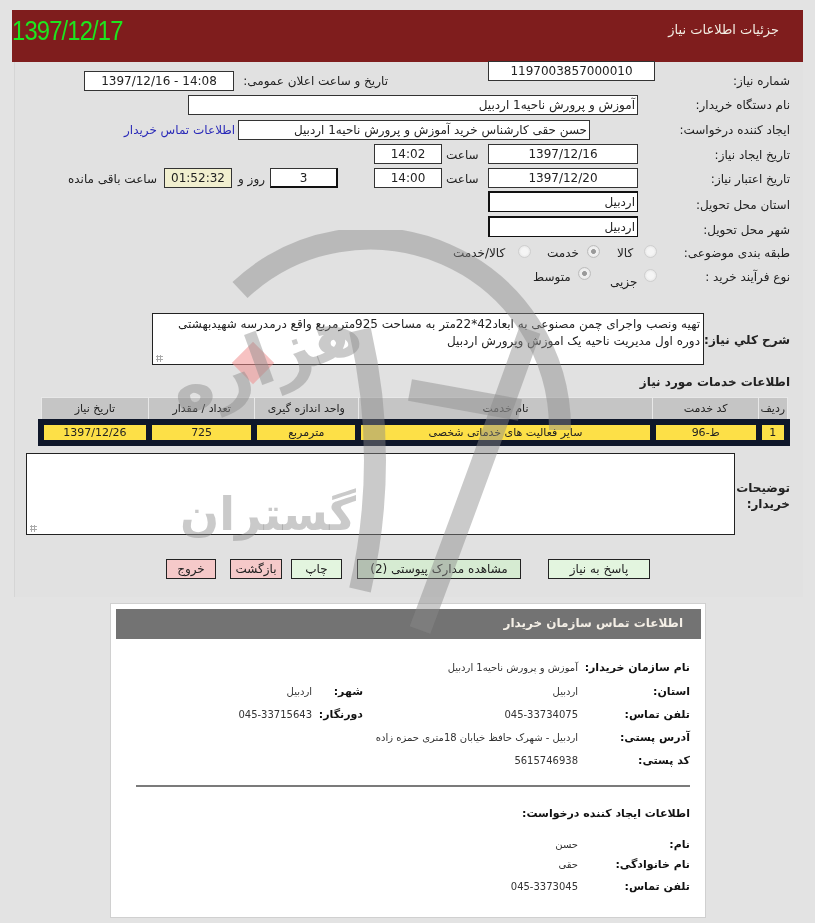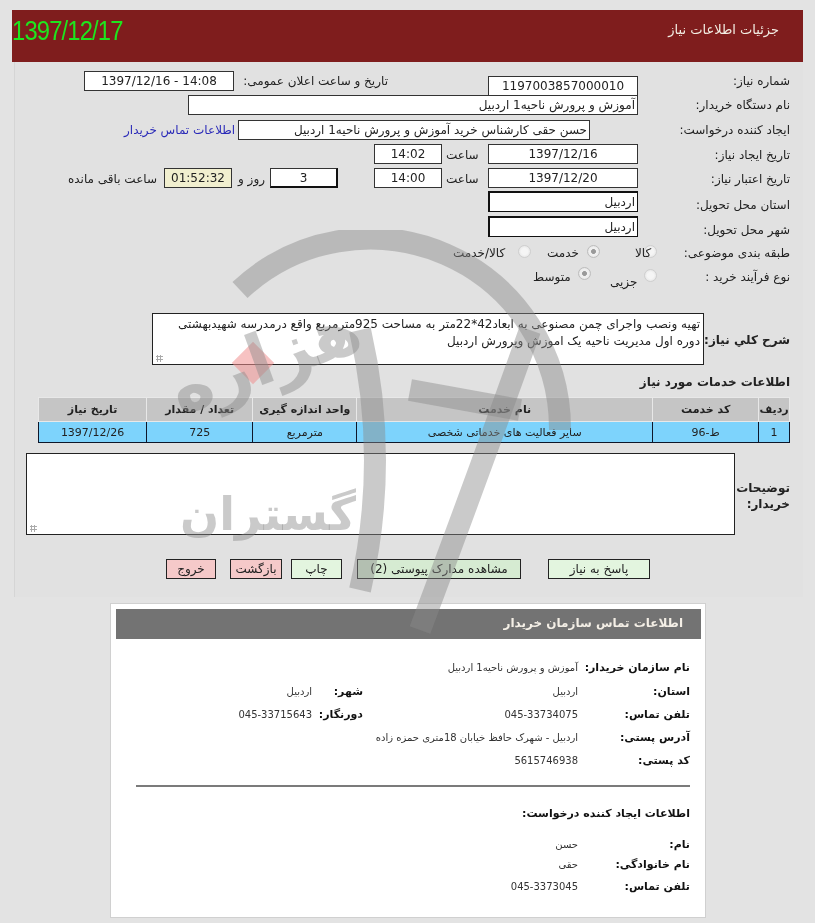--- a/index.html
+++ b/index.html
@@ -23,22 +23,22 @@
   .link { color: #2a2ab8; direction: rtl; font-size: 12px; white-space: nowrap; cursor: pointer; }
 
   .radio { width: 13px; height: 13px; border-radius: 50%; border: 1px solid #cfcfcf; background: radial-gradient(circle, #f5f5f5 40%, #dedede 100%); }
   .radio.on { background: radial-gradient(circle, #9a9a9a 0 28%, #efefef 32% 55%, #d4d4d4 100%); border-color: #bdbdbd; }
   .radio-label { direction: rtl; font-size: 12px; white-space: nowrap; }
 
   .textarea { background: #fff; border: 1px solid #222; direction: rtl; text-align: right; font-size: 12px; line-height: 17px; padding: 2px 3px; overflow: hidden; }
   .grip { position: absolute; left: 3px; bottom: 2px; width: 7px; height: 7px; background-image: radial-gradient(#aaa 1px, transparent 1.2px); background-size: 3px 3px; }
 
   table.services { border-collapse: collapse; direction: rtl; font-size: 11px; }
-  table.services th { background: #c5c5c5; color: #222; font-weight: bold; height: 24px; border: 1px solid #e8e8e8; }
-  table.services td { background: #7dd3fc; height: 21px; border: 1px solid #0f172a; text-align: center; }
+  table.services th { background: #c5c5c5; color: #222; font-weight: normal; height: 24px; border: 1px solid #e8e8e8; }
+  table.services td { background: #fde047; height: 21px; border: 6px solid #0f172a; text-align: center; }
 
   .btn { height: 20px; border: 1px solid #222; font-size: 12px; line-height: 18px; text-align: center; direction: rtl; cursor: pointer; white-space: nowrap; }
   .btn.green { background: #e3f5df; }
   .btn.green2 { background: #d6ebd2; }
   .btn.pink { background: #f5c9c9; }
 
   
   .card { left: 110px; top: 603px; width: 596px; height: 315px; background: #fff; border: 1px solid #d0d0d0; }
   .card-head { left: 116px; top: 609px; width: 585px; height: 30px; background: #737373; }
   .card-head .t { position: absolute; right: 18px; top: 7px; color: #f4efe6; font-weight: bold; font-size: 12px; direction: rtl; }
@@ -53,21 +53,21 @@
 <body>
 
 <div class="abs header">
   <span class="date">1397/12/17</span>
   <span class="title">جزئیات اطلاعات نیاز</span>
 </div>
 
 <div class="abs panel"></div>
 
 <div class="abs label" style="right:25px; top:74px;">شماره نیاز:</div>
-<div class="abs box" style="left:488px; top:76px; width:150px;">1197003857000010</div>
+<div class="abs box" style="left:488px; top:61px; width:167px;">1197003857000010</div>
 <div class="abs label" style="right:427px; top:74px;">تاریخ و ساعت اعلان عمومی:</div>
 <div class="abs box" style="left:84px; top:71px; width:150px; direction:ltr;">1397/12/16 - 14:08</div>
 
 <div class="abs label" style="right:25px; top:98px;">نام دستگاه خریدار:</div>
 <div class="abs box rtl" style="left:188px; top:95px; width:450px;">آموزش و پرورش ناحیه1 اردبیل</div>
 
 <div class="abs label" style="right:25px; top:123px;">ایجاد کننده درخواست:</div>
 <div class="abs box rtl" style="left:238px; top:120px; width:352px;">حسن حقی کارشناس خرید آموزش و پرورش ناحیه1 اردبیل</div>
 <div class="abs link" style="left:124px; top:123px;">اطلاعات تماس خریدار</div>
 
@@ -85,21 +85,21 @@
 <div class="abs box yellow" style="left:164px; top:168px; width:68px;">01:52:32</div>
 <div class="abs label" style="left:68px; top:172px;">ساعت باقی مانده</div>
 
 <div class="abs label" style="right:25px; top:198px;">استان محل تحویل:</div>
 <div class="abs box rtl" style="left:488px; top:191px; width:150px; height:21px; border-width:2px 1px 1px 2px; border-color:#111;">اردبیل</div>
 <div class="abs label" style="right:25px; top:223px;">شهر محل تحویل:</div>
 <div class="abs box rtl" style="left:488px; top:216px; width:150px; height:21px; border-width:2px 1px 1px 2px; border-color:#111;">اردبیل</div>
 
 <div class="abs label" style="right:25px; top:246px;">طبقه بندی موضوعی:</div>
 <div class="abs radio" style="left:644px; top:245px;"></div>
-<div class="abs radio-label" style="left:635px; top:246px;">کالا</div>
+<div class="abs radio-label" style="left:617px; top:246px;">کالا</div>
 <div class="abs radio on" style="left:587px; top:245px;"></div>
 <div class="abs radio-label" style="left:547px; top:246px;">خدمت</div>
 <div class="abs radio" style="left:518px; top:245px;"></div>
 <div class="abs radio-label" style="left:453px; top:246px;">کالا/خدمت</div>
 
 <div class="abs label" style="right:25px; top:270px;">نوع فرآیند خرید :</div>
 <div class="abs radio" style="left:644px; top:269px;"></div>
 <div class="abs radio-label" style="left:610px; top:275px;">جزیی</div>
 <div class="abs radio on" style="left:578px; top:267px;"></div>
 <div class="abs radio-label" style="left:533px; top:270px;">متوسط</div>

